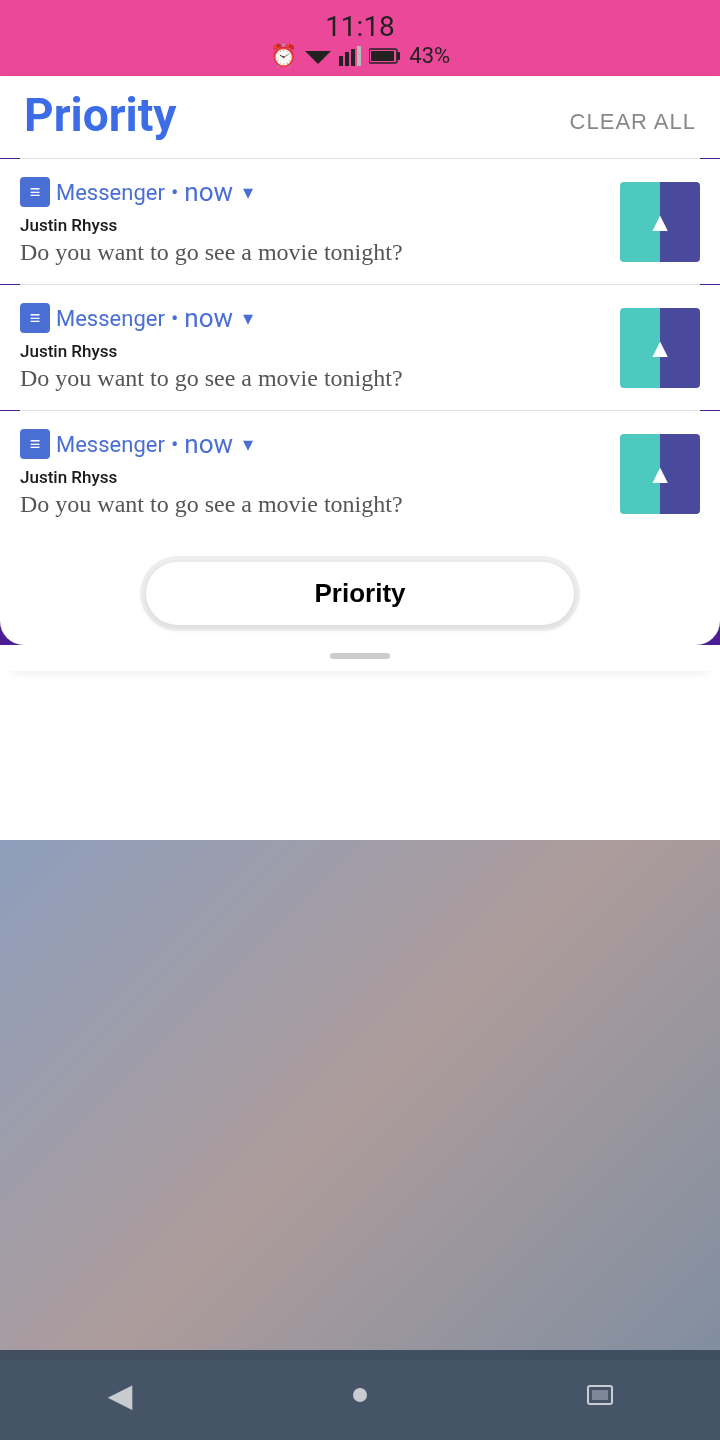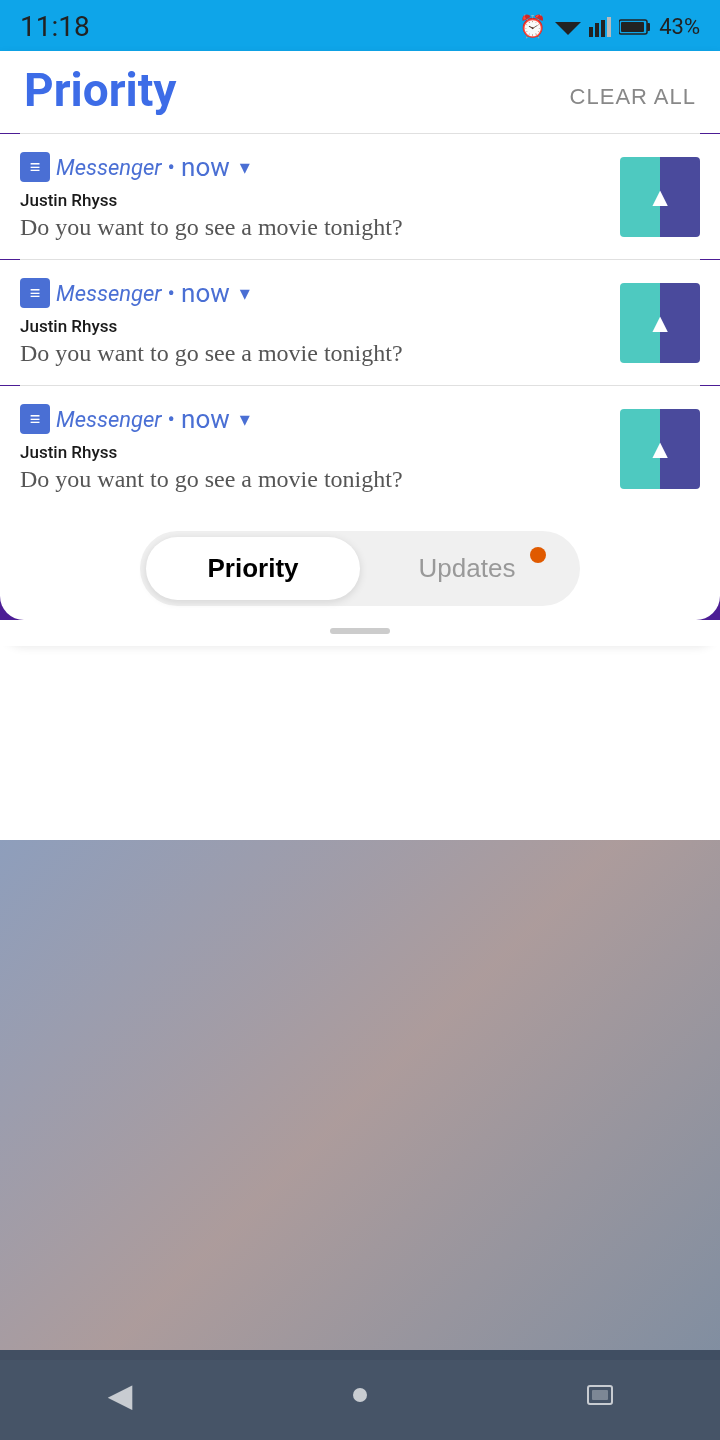--- a/index.html
+++ b/index.html
@@ -10,22 +10,24 @@
       font-family: 'Roboto', Arial, sans-serif;
       background: #fff;
       overflow: hidden;
       position: relative;
     }
 
     
     .status-bar {
       display: flex;
       justify-content: space-between;
+      align-items: center;
       padding: 10px 20px 8px 20px;
-      background: #0ea5e9;
+      background: #ec4899;
+      flex-direction: column;
     }
 
     .status-time {
       font-size: 28px;
       font-weight: 400;
       color: #222;
     }
 
     .status-icons {
       display: flex;
@@ -116,21 +118,20 @@
 
     .messenger-icon-inner {
       color: #fff;
       font-size: 18px;
     }
 
     .source-label {
       font-size: 22px;
       color: #4a6fd4;
       font-weight: 400;
-      font-style: italic;
     }
 
     .source-dot {
       color: #4a6fd4;
       font-size: 22px;
     }
 
     .source-time {
       font-size: 26px;
       color: #4a6fd4;
@@ -417,24 +418,20 @@
         <div class="thumb-teal-bg"></div>
         <div class="thumb-purple-bg"></div>
         <span class="thumb-icon-overlay">▲</span>
       </div>
     </div>
   </div>
 
   <div class="tab-switcher-container">
     <div class="tab-switcher">
       <button class="tab-btn active">Priority</button>
-      <button class="tab-btn inactive">
-        <span>Updates</span>
-        <span class="tab-badge"></span>
-      </button>
     </div>
   </div>
 
   <div class="drag-handle">
     <div class="drag-handle-bar"></div>
   </div>
 </div>
 
 <div class="background-overlay"></div>
 

